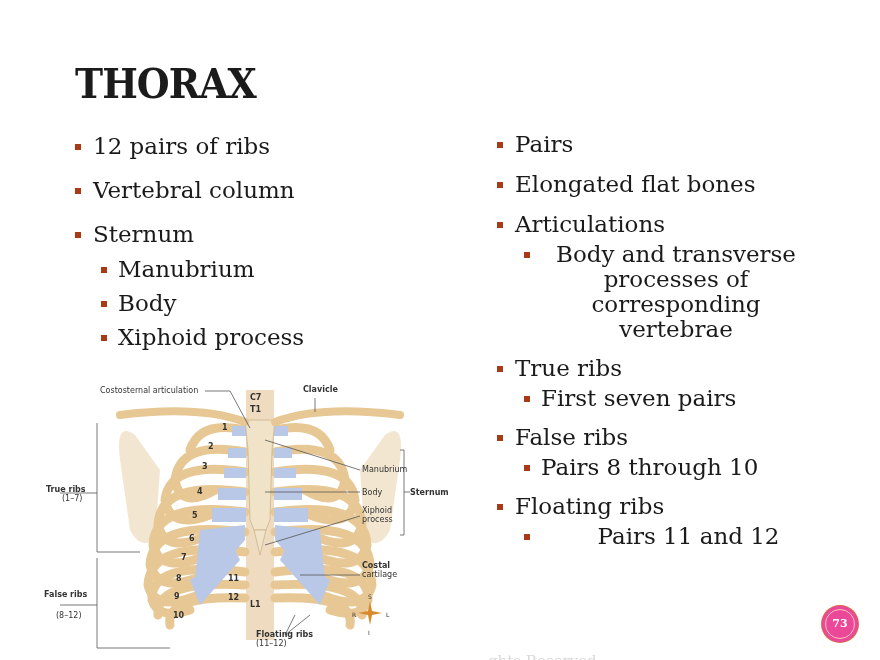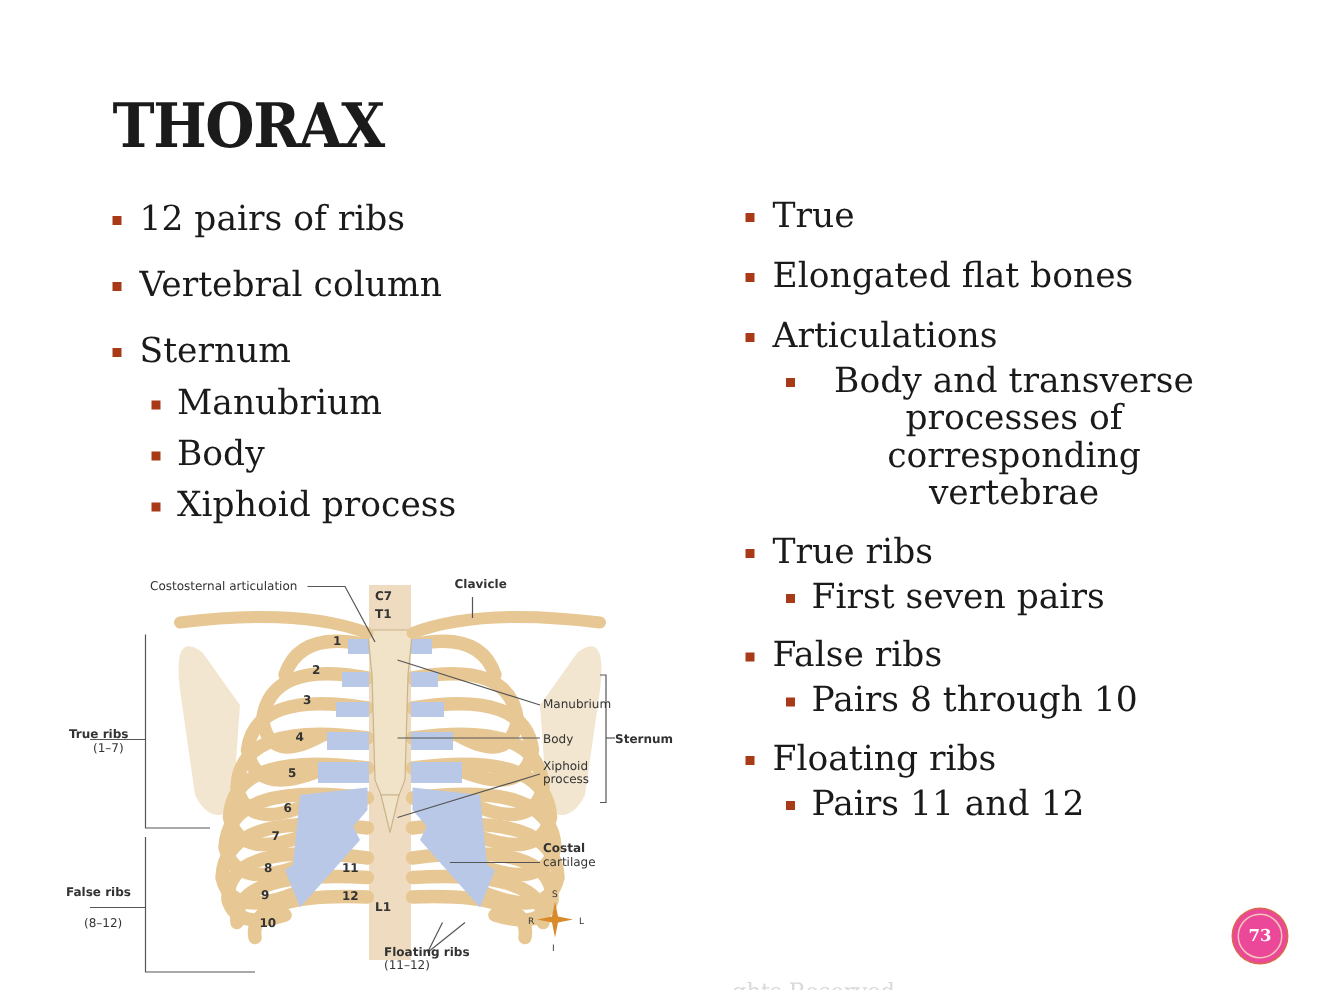--- a/index.html
+++ b/index.html
@@ -40,40 +40,40 @@
   </ul>
   <ul>
     <li class="l2"><span class="bullet"></span><span>Manubrium</span></li>
     <li class="l2"><span class="bullet"></span><span>Body</span></li>
     <li class="l2"><span class="bullet"></span><span>Xiphoid process</span></li>
   </ul>
 </div>
 
 <div class="col right">
   <ul>
-    <li class="l1"><span class="bullet"></span><span>True</span></li>
+    <li class="l1"><span class="bullet"></span><span>Pairs</span></li>
     <li class="l1"><span class="bullet"></span><span>Elongated flat bones</span></li>
     <li class="l1"><span class="bullet"></span><span>Articulations</span>
       <ul>
           <li class="l2" style="margin-left:8px;width:270px;text-align:center;"><span class="bullet"></span><span>Body and transverse processes of corresponding vertebrae</span></li>
         </ul>
     </li>
     <li class="l1"><span class="bullet"></span><span>True ribs</span>
       <ul>
           <li class="l2" style="margin-left:8px;"><span class="bullet"></span><span>First seven pairs</span></li>
         </ul>
     </li>
     <li class="l1"><span class="bullet"></span><span>False ribs</span>
       <ul>
           <li class="l2" style="margin-left:8px;"><span class="bullet"></span><span>Pairs 8 through 10</span></li>
         </ul>
     </li>
     <li class="l1"><span class="bullet"></span><span>Floating ribs</span>
       <ul>
-          <li class="l2" style="margin-left:8px;"><span class="bullet"></span><span>Pairs 11 and 12</span></li>
+          <li class="l2" style="margin-left:8px;text-align:center;"><span class="bullet"></span><span>Pairs 11 and 12</span></li>
         </ul>
     </li>
   </ul>
 </div>
 
 <div class="figure">
   <svg width="450" height="270" viewBox="0 0 450 270">
 
     <path d="M95 55 Q75 40 80 80 L90 150 Q100 170 115 160 L120 90 Z" fill="#f0e0c4" opacity="0.8"></path>
     <path d="M345 55 Q365 40 360 80 L350 150 Q340 170 325 160 L320 90 Z" fill="#f0e0c4" opacity="0.8"></path>

